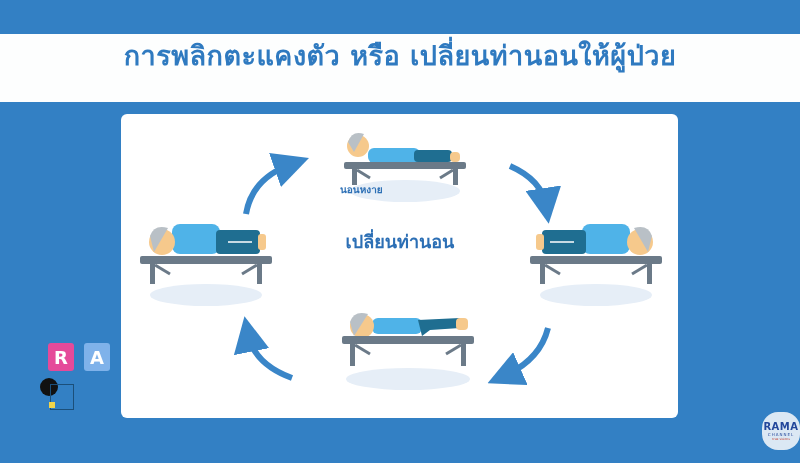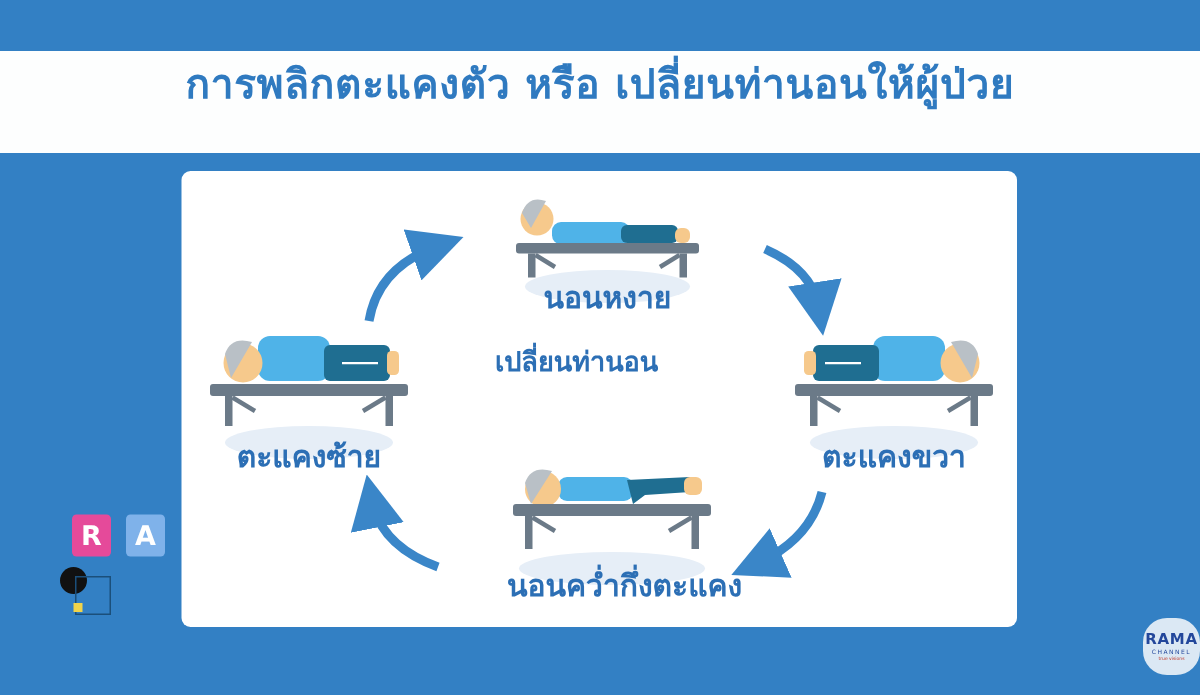--- a/index.html
+++ b/index.html
@@ -1,25 +1,25 @@
 <!DOCTYPE html>
 <html><head>
 <meta charset="utf-8">
 <style>
   html, body { margin:0; padding:0; }
   body { width:800px; height:463px; background:#3380c4; position:relative; overflow:hidden; font-family:"DejaVu Sans", sans-serif; }
   .title-band { position:absolute; left:0; top:34px; width:800px; height:68px; background:#fdfefe; display:flex; justify-content:center; }
   .title-band h1 { margin:0; font-size:27px; font-weight:bold; color:#2f7ac0; letter-spacing:0.5px; }
   .card { position:absolute; left:121px; top:114px; width:557px; height:304px; background:#ffffff; border-radius:6px; }
-  .center-text { position:absolute; left:330px; top:228px; width:140px; text-align:left; }
+  .center-text { position:absolute; left:330px; top:228px; width:140px; text-align:center; }
   .center-text .l1 { font-size:18px; font-weight:bold; color:#2c6fb5; line-height:28px; }
   .center-text .l2 { font-size:19px; font-weight:bold; color:#d1322c; line-height:28px; }
   .pose { position:absolute; }
   .pose .shadow { position:absolute; background:#e6eef7; border-radius:50%; }
-  .pose .label { position:absolute; font-size:20px; font-weight:bold; color:#2c6fb5; text-align:center; white-space:nowrap; }
+  .pose .label { position:absolute; font-size:10px; font-weight:bold; color:#2c6fb5; white-space:nowrap; }
   .logo { position:absolute; }
   .rama { position:absolute; left:762px; top:412px; width:38px; height:38px; background:#dbe8f4; display:flex; flex-direction:column; align-items:center; justify-content:center;border-radius:16px; }
   .rama .t1 { font-size:10px; font-weight:bold; color:#23479b; line-height:10px; letter-spacing:0.5px; }
   .rama .t2 { font-size:4px; color:#23479b; line-height:5px; letter-spacing:1px; }
   .rama .t3 { font-size:3px; color:#c0392b; line-height:4px; }
 </style>
 </head>
 <body>
 
 <div class="title-band">
@@ -73,56 +73,53 @@
     <line x1="92" y1="24" x2="116" y2="24" stroke="#ffffff" stroke-width="1.5"></line>
     <rect x="122" y="16" width="8" height="16" rx="3" fill="#f6c98c"></rect>
     <circle cx="26" cy="24" r="13" fill="#f6c98c"></circle>
     <path d="M14,18 Q18,6 32,10 L18,34 Z" fill="#b9c0c6"></path>
     <rect x="4" y="38" width="132" height="8" rx="2" fill="#6b7a88"></rect>
     <rect x="14" y="46" width="5" height="20" fill="#6b7a88"></rect>
     <rect x="121" y="46" width="5" height="20" fill="#6b7a88"></rect>
     <line x1="19" y1="47" x2="34" y2="56" stroke="#6b7a88" stroke-width="3"></line>
     <line x1="121" y1="47" x2="106" y2="56" stroke="#6b7a88" stroke-width="3"></line>
   </svg>
-  <div class="label" style="left:0;top:70px;width:140px;">ตะแคงซ้าย</div>
 </div>
 
 <div class="pose" style="left:526px;top:218px;width:140px;height:90px;">
   <div class="shadow" style="left:14px;top:66px;width:112px;height:22px;"></div>
   <svg width="140" height="70" style="position:absolute;left:0;top:0;">
     <rect x="56" y="6" width="48" height="30" rx="8" fill="#4fb3e8"></rect>
     <rect x="16" y="12" width="44" height="24" rx="4" fill="#1f6e91"></rect>
     <line x1="24" y1="24" x2="48" y2="24" stroke="#ffffff" stroke-width="1.5"></line>
     <rect x="10" y="16" width="8" height="16" rx="3" fill="#f6c98c"></rect>
     <circle cx="114" cy="24" r="13" fill="#f6c98c"></circle>
     <path d="M126,18 Q122,6 108,10 L122,34 Z" fill="#b9c0c6"></path>
     <rect x="4" y="38" width="132" height="8" rx="2" fill="#6b7a88"></rect>
     <rect x="14" y="46" width="5" height="20" fill="#6b7a88"></rect>
     <rect x="121" y="46" width="5" height="20" fill="#6b7a88"></rect>
     <line x1="19" y1="47" x2="34" y2="56" stroke="#6b7a88" stroke-width="3"></line>
     <line x1="121" y1="47" x2="106" y2="56" stroke="#6b7a88" stroke-width="3"></line>
   </svg>
-  <div class="label" style="left:0;top:70px;width:140px;">ตะแคงขวา</div>
 </div>
 
 <div class="pose" style="left:338px;top:308px;width:140px;height:90px;">
   <div class="shadow" style="left:8px;top:60px;width:124px;height:22px;"></div>
   <svg width="140" height="70" style="position:absolute;left:0;top:0;">
     <rect x="34" y="10" width="50" height="16" rx="6" fill="#4fb3e8"></rect>
     <path d="M80,12 L122,10 L122,20 L92,22 L84,28 Z" fill="#1f6e91"></path>
     <rect x="118" y="10" width="12" height="12" rx="4" fill="#f6c98c"></rect>
     <circle cx="24" cy="18" r="12" fill="#f6c98c"></circle>
     <path d="M12,14 Q16,2 30,6 L16,28 Z" fill="#b9c0c6"></path>
     <rect x="4" y="28" width="132" height="8" rx="2" fill="#6b7a88"></rect>
     <rect x="12" y="36" width="5" height="22" fill="#6b7a88"></rect>
     <rect x="123" y="36" width="5" height="22" fill="#6b7a88"></rect>
     <line x1="17" y1="37" x2="32" y2="46" stroke="#6b7a88" stroke-width="3"></line>
     <line x1="123" y1="37" x2="108" y2="46" stroke="#6b7a88" stroke-width="3"></line>
   </svg>
-  <div class="label" style="left:0;top:66px;width:140px;">นอนคว่ำกึ่งตะแคง</div>
 </div>
 
 <div class="logo" style="left:48px;top:343px;width:26px;height:28px;background:#e54a9a;border-radius:3px;display:flex;align-items:center;justify-content:center;">
   <span style="color:#fff;font-weight:bold;font-size:18px;">R</span>
 </div>
 <div class="logo" style="left:84px;top:343px;width:26px;height:28px;background:#7fb2ea;border-radius:3px;display:flex;align-items:center;justify-content:center;">
   <span style="color:#fff;font-weight:bold;font-size:18px;">A</span>
 </div>
 <div class="logo" style="left:40px;top:378px;width:18px;height:18px;background:#111;border-radius:50%;"></div>
 <div class="logo" style="left:50px;top:384px;width:22px;height:24px;border:1px solid #1b4f7a;"></div>

